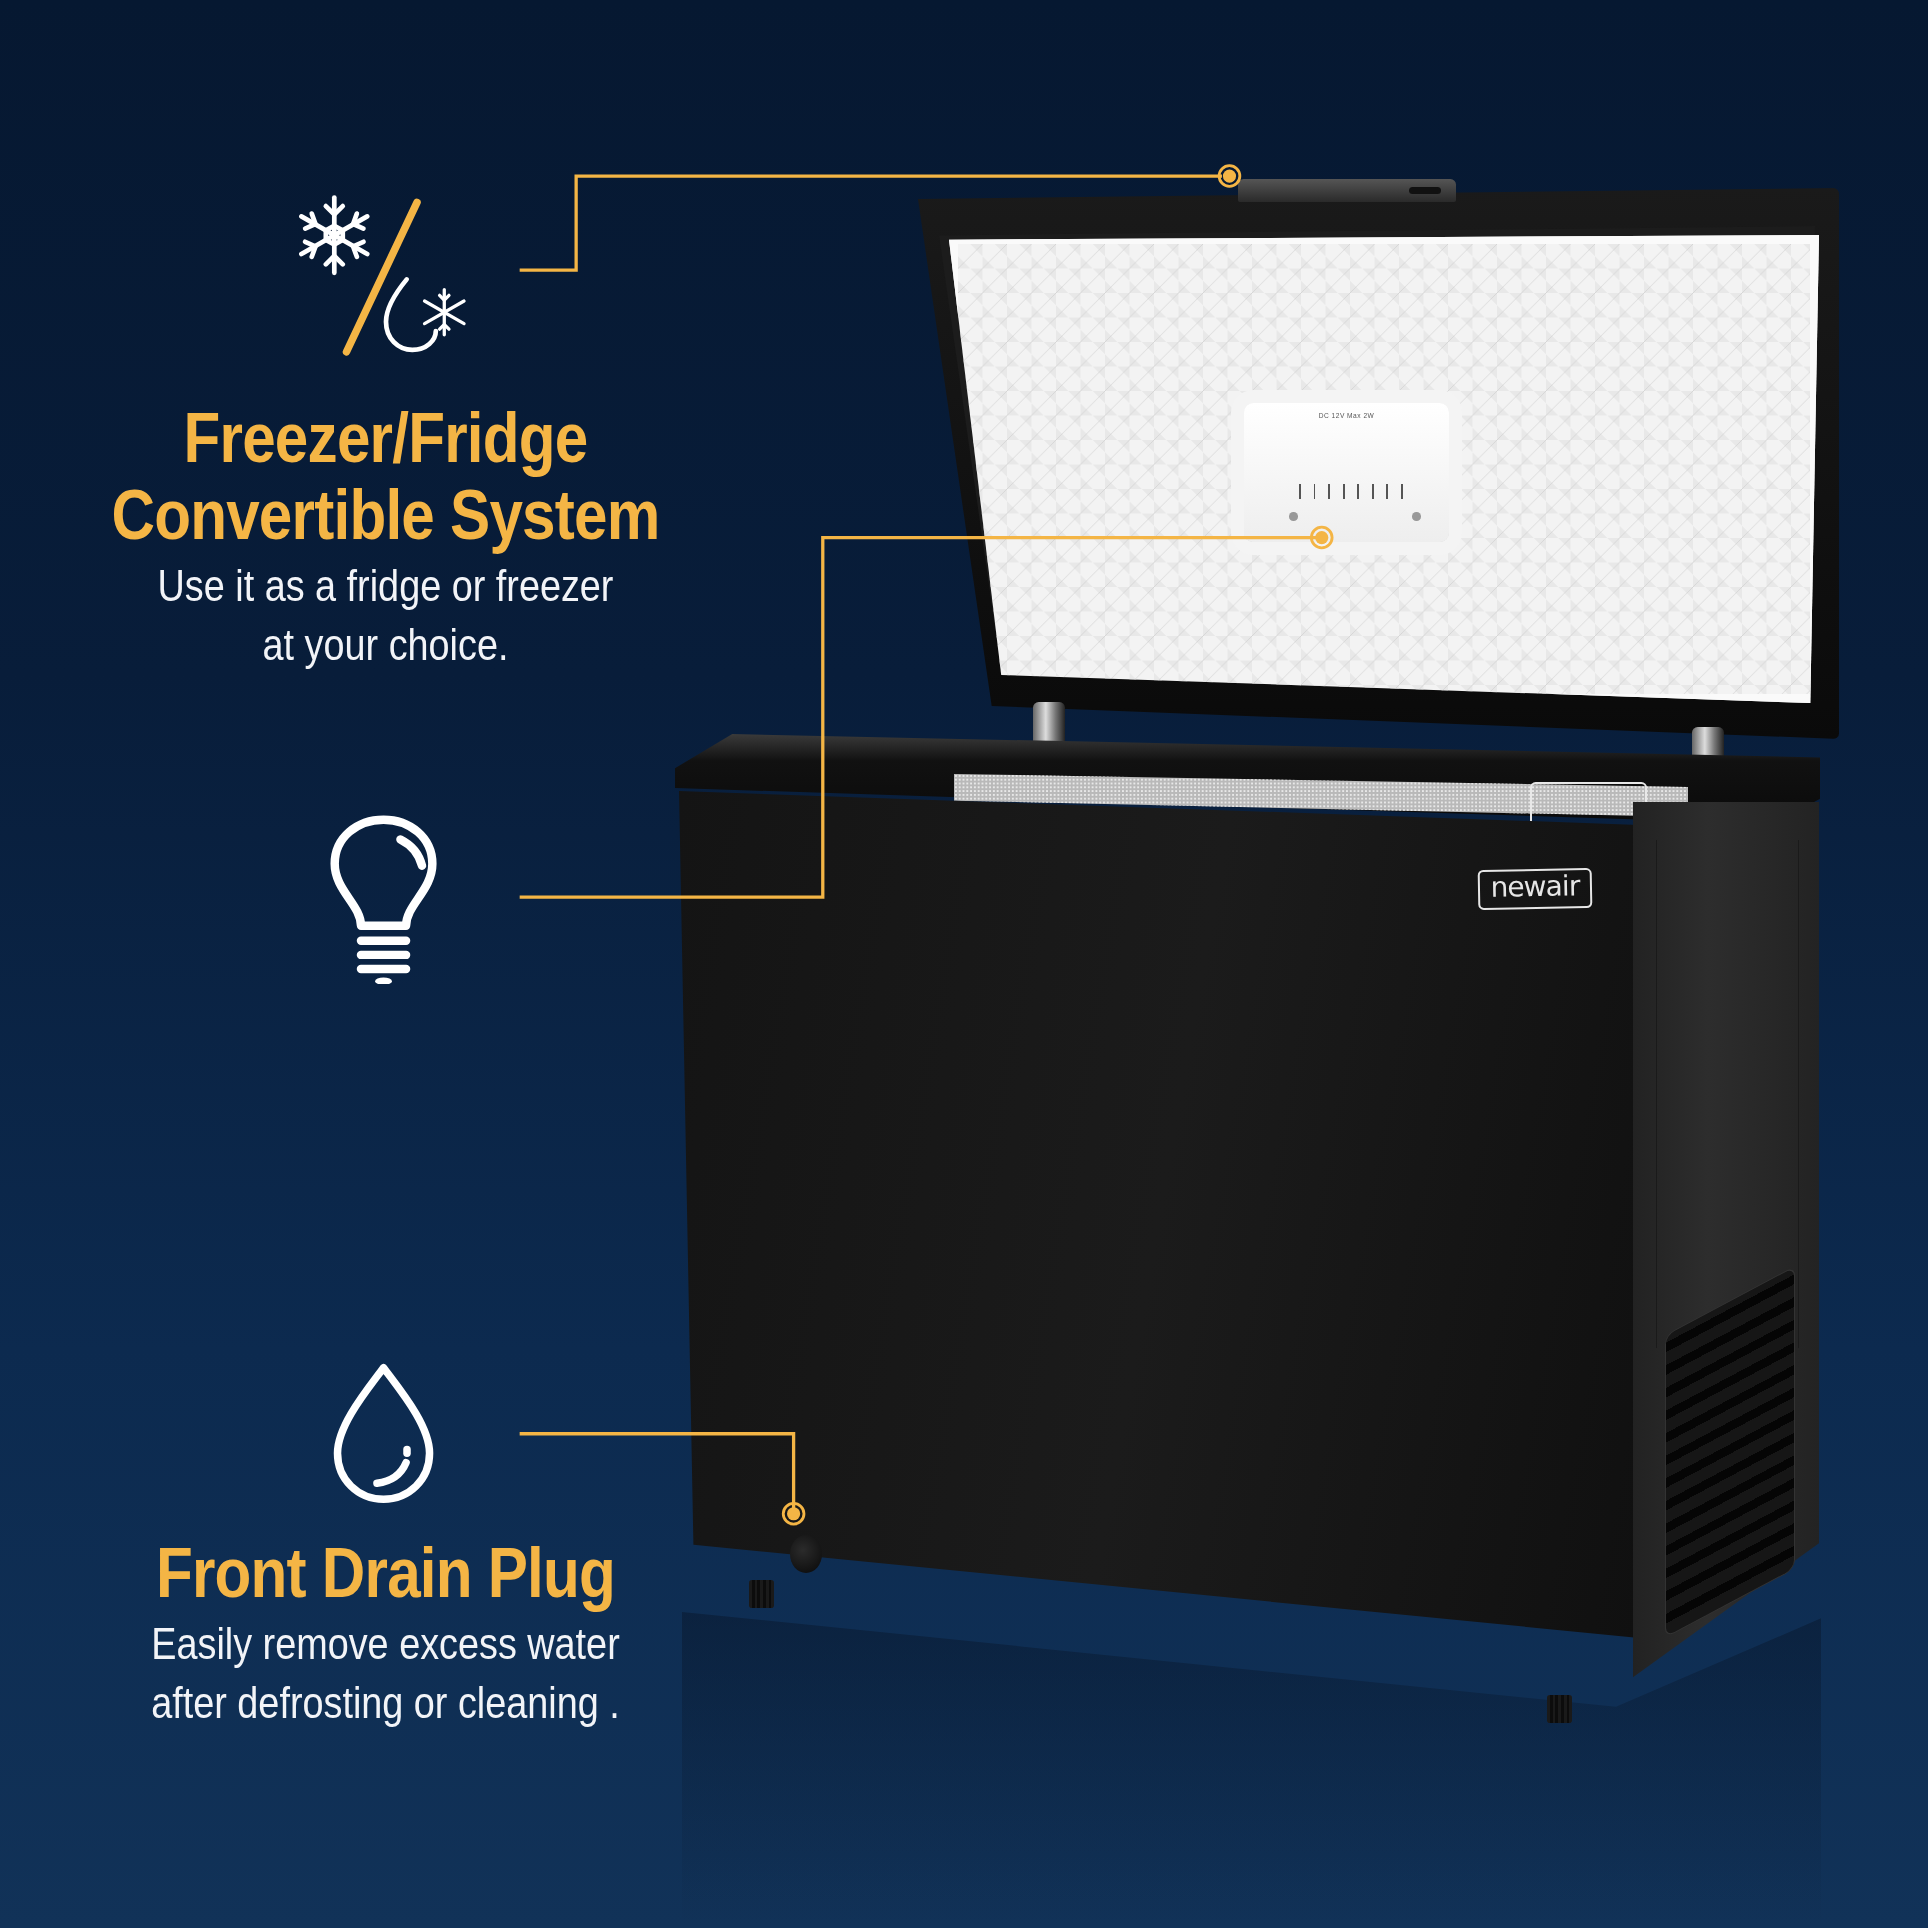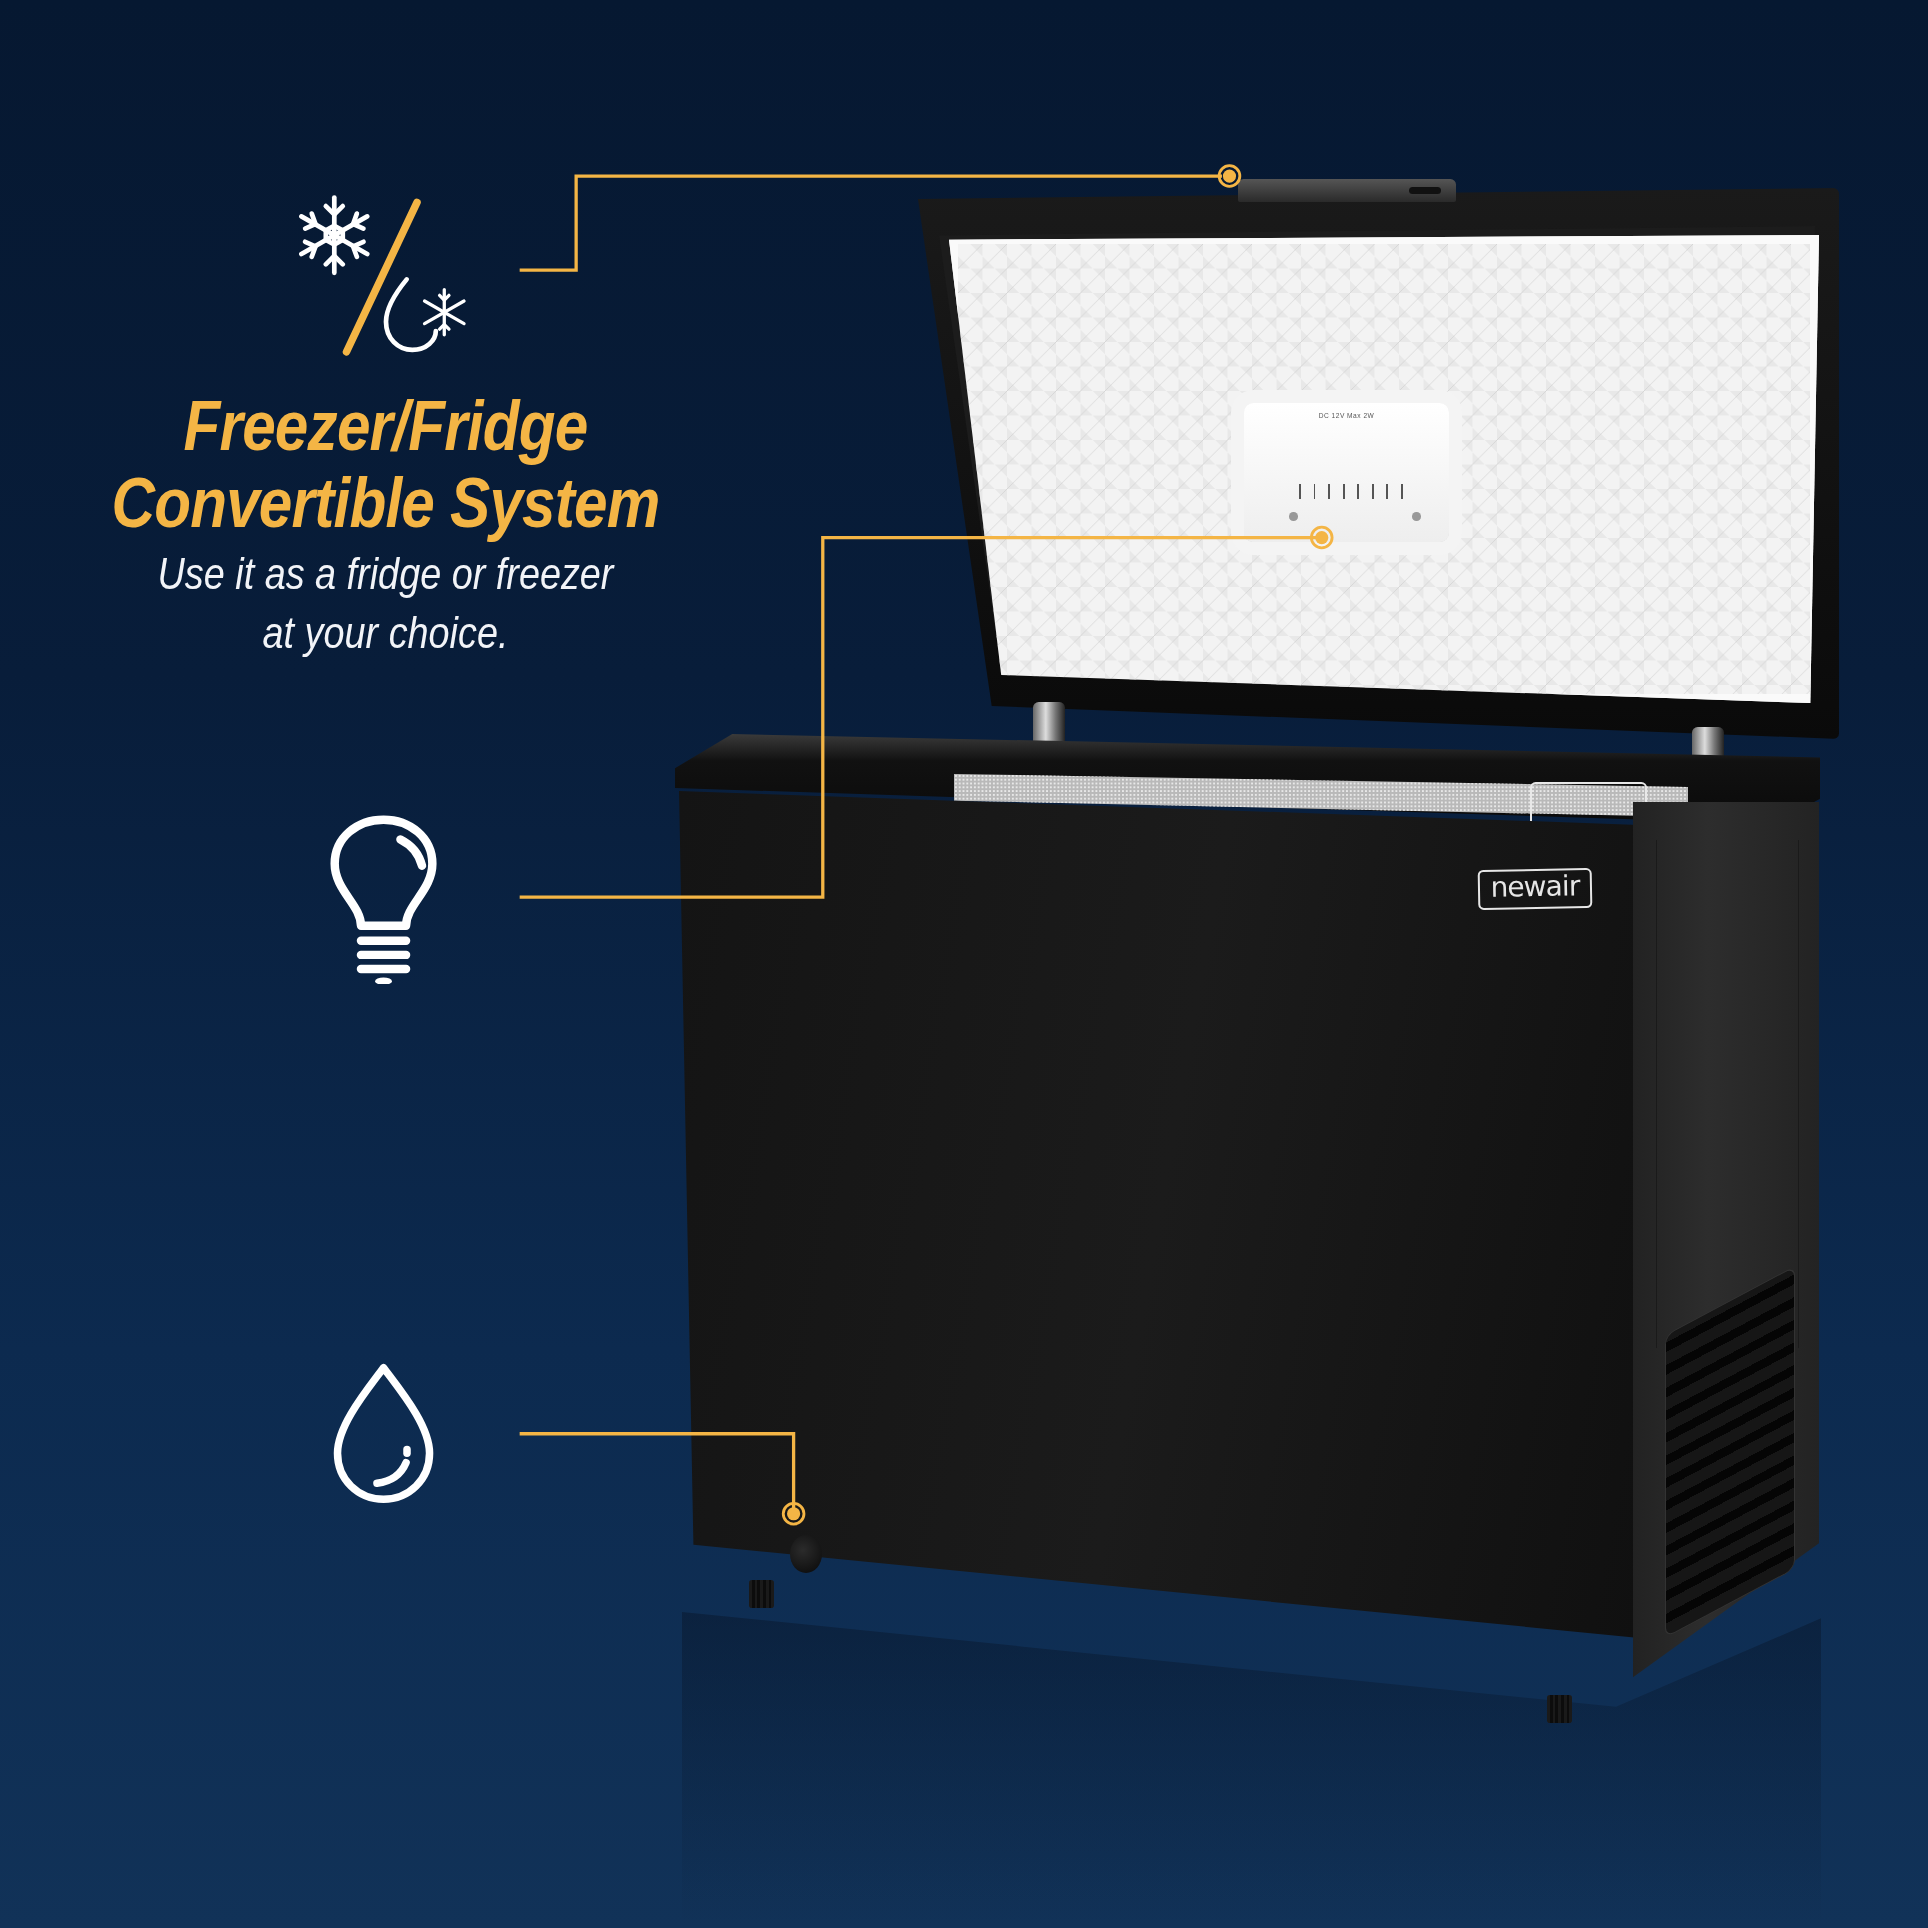--- a/index.html
+++ b/index.html
@@ -15,21 +15,21 @@
   .feature-title {
     color: #f4b545; font-weight: 700; font-size: 70px; line-height: 77px;
     letter-spacing: -0.9px; transform: scaleX(0.86); transform-origin: center;
     font-family: "Liberation Sans", "DejaVu Sans", sans-serif;
   }
   .feature-desc {
     color: #f2f4f8; font-size: 45px; line-height: 55px;
     transform: scaleX(0.84); transform-origin: center;
     font-family: "Liberation Sans", "DejaVu Sans", sans-serif;
   }
-  #feat-1 { top: 388px; font-style: italic; }
+  #feat-1 { top: 400px; }
   #feat-1 .feature-desc { margin-top: 3.8px; }
   #feat-2 { top: 1010px; }
   #feat-2 .feature-desc { margin-top: 3.8px; }
   #feat-3 { top: 1535px; }
   #feat-3 .feature-desc { margin-top: 3.8px; }
 
   .icon { position: absolute; }
 
   
   .callouts { position: absolute; left: 0; top: 0; width: 1928px; height: 1928px; pointer-events: none; }
@@ -276,15 +276,20 @@
   </svg>
 
   <div class="feature" id="feat-1">
     <div class="feature-title">Freezer/Fridge</div>
     <div class="feature-title">Convertible System</div>
     <div class="feature-desc">Use it as a fridge or freezer</div>
     <div class="feature-desc">at your choice.</div>
   </div>
 
 
+  <div class="feature" id="feat-3">
+    <div class="feature-title">Front Drain Plug</div>
+    <div class="feature-desc">Easily remove excess water</div>
+    <div class="feature-desc">after defrosting or cleaning .</div>
+  </div>
 
 </div>
 
 
 </body></html>

